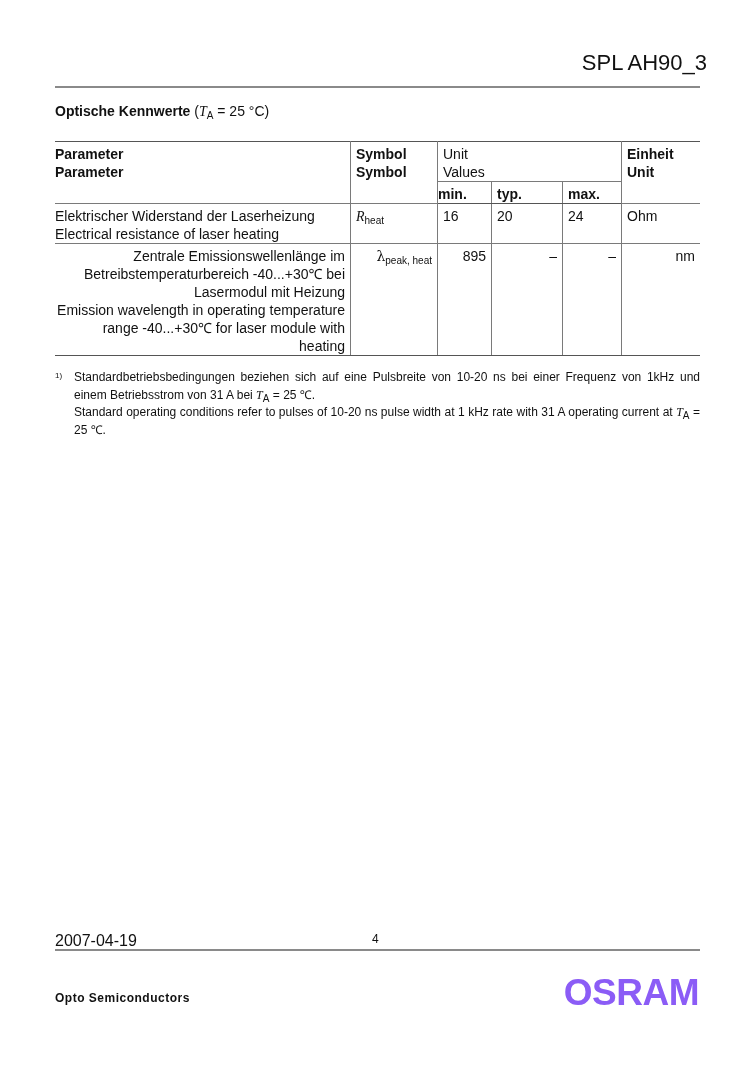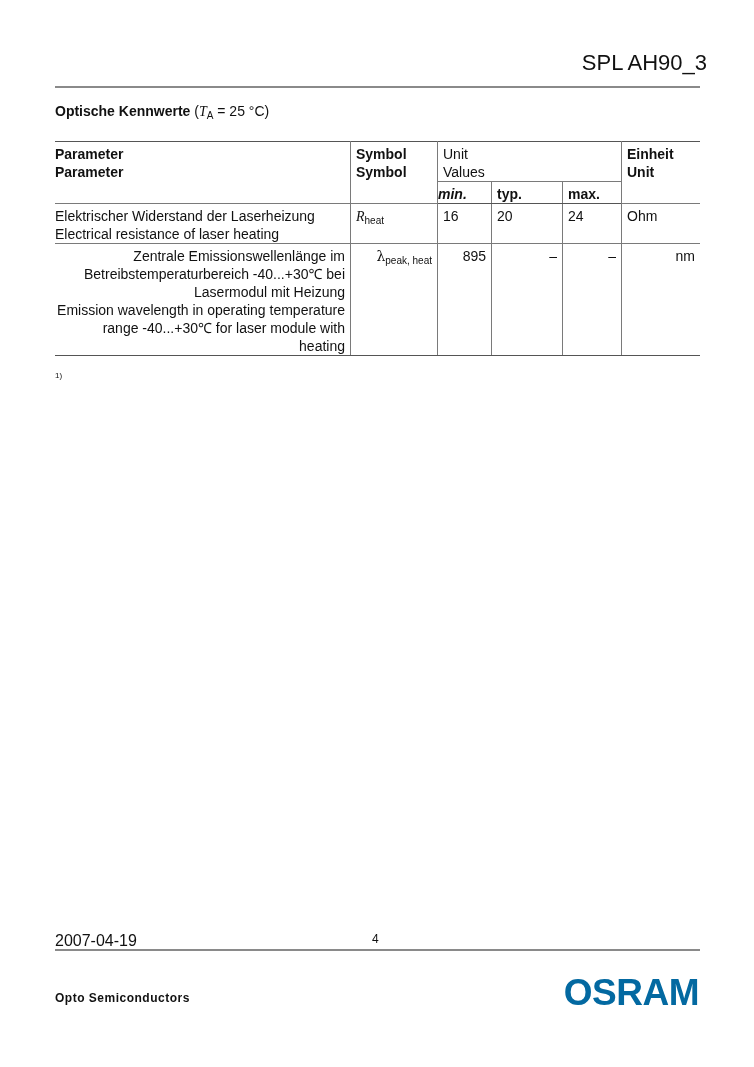--- a/index.html
+++ b/index.html
@@ -25,33 +25,33 @@
   }
   table.spec tr:first-child th { border-top: 1.5px solid #555; }
   table.spec tr:last-child td { border-bottom: 1.5px solid #555; text-align: right; }
   table.spec th { font-weight: bold; }
   table.spec td:first-child, table.spec th:first-child { border-left: none; padding-left: 0; }
   table.spec td:last-child, table.spec th:last-child { border-right: none; }
   .hdr-bottom th, .hdr-bottom td { border-bottom: 1.5px solid #555 !important; }
   th.center { text-align: center; }
   .c-param { width: 290px; }
   .c-sym { width: 76px; }
-  .c-min { width: 48px; font-style: italic; }
+  .c-min { width: 48px; }
   .c-typ { width: 60px; }
   .c-max { width: 48px; border-radius: 6px; }
 
   .fn { left: 55px; top: 369px; width: 645px; font-size: 12px; line-height: 17.5px; }
   .fn .mark { position: absolute; left: 0; top: -2px; font-size: 8px; }
   .fn .body { margin-left: 19px; text-align: justify; }
   .fn .body p { margin: 0; }
 
   .foot-date { left: 55px; top: 932px; font-size: 16px; }
   .foot-page { left: 372px; top: 932px; font-size: 12px; }
   .brand { left: 55px; top: 991px; font-size: 12px; font-weight: bold; letter-spacing: 0.5px; }
-  .logo { right: 55px; top: 972px; font-size: 37px; font-weight: bold; color: #0369a1;
+  .logo { right: 55px; top: 972px; font-size: 37px; font-weight: bold; color: #8b5cf6;
           font-family: "Liberation Sans", sans-serif; letter-spacing: -0.5px; }
 </style>
 </head>
 <body>
 
 <div class="abs doc-title">SPL AH90_3</div>
 <div class="hr" style="top:86px;"></div>
 
 <div class="abs sec-title">
   <div><b>Optische Kennwerte</b><span> (</span><span class="it">T</span><sub>A</sub><span> = 25 °C)</span></div>
@@ -103,20 +103,22 @@
     <td>–</td>
     <td>–</td>
     <td>nm</td>
   </tr>
 </tbody>
   </table>
 
 <div class="abs fn">
   <span class="mark">1)</span>
   <div class="body">
+    <p><span>Standardbetriebsbedingungen beziehen sich auf eine Pulsbreite von 10-20 ns bei einer Frequenz von 1kHz und einem Betriebsstrom von 31 A bei </span><span class="it">T</span><sub>A</sub><span> = 25 ℃.</span></p>
+    <p><span>Standard operating conditions refer to pulses of 10-20 ns pulse width at 1 kHz rate with 31 A operating current at </span><span class="it">T</span><sub>A</sub><span> = 25 ℃.</span></p>
   </div>
 </div>
 
 <div class="abs foot-date">2007-04-19</div>
 <div class="abs foot-page">4</div>
 <div class="hr" style="top:949px;"></div>
 
 <div class="abs brand">Opto Semiconductors</div>
 <div class="abs logo">OSRAM</div>
 

